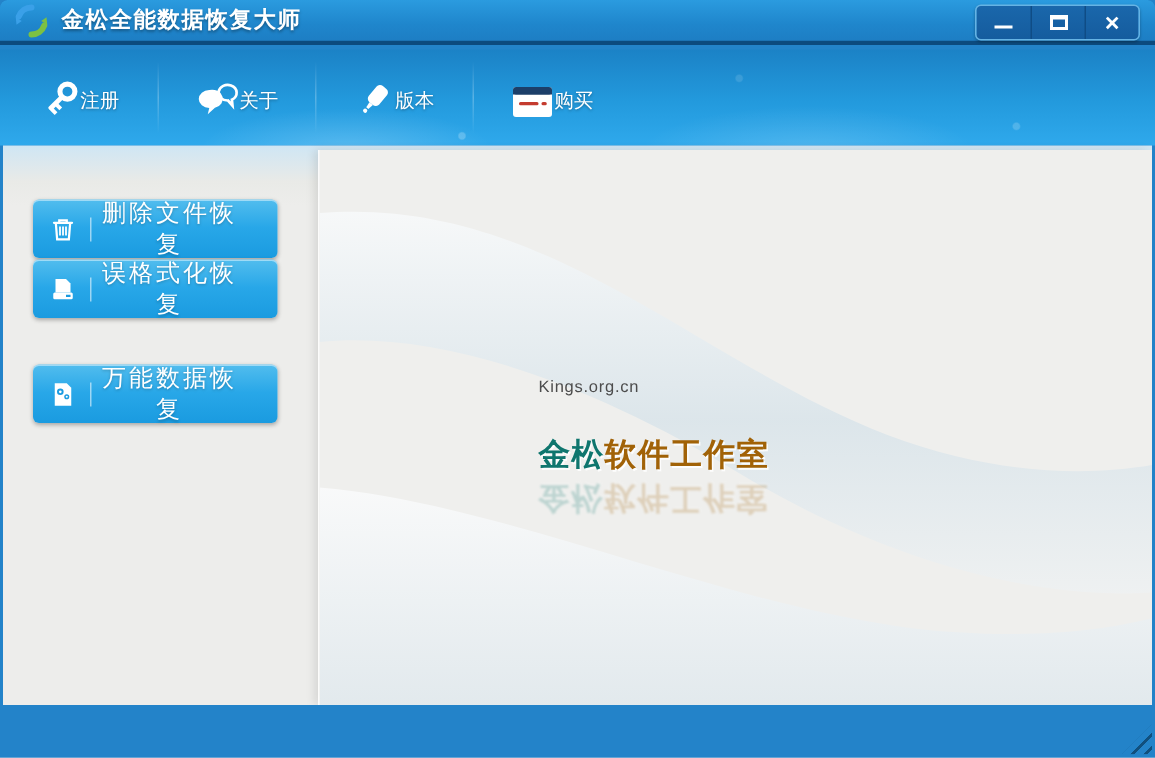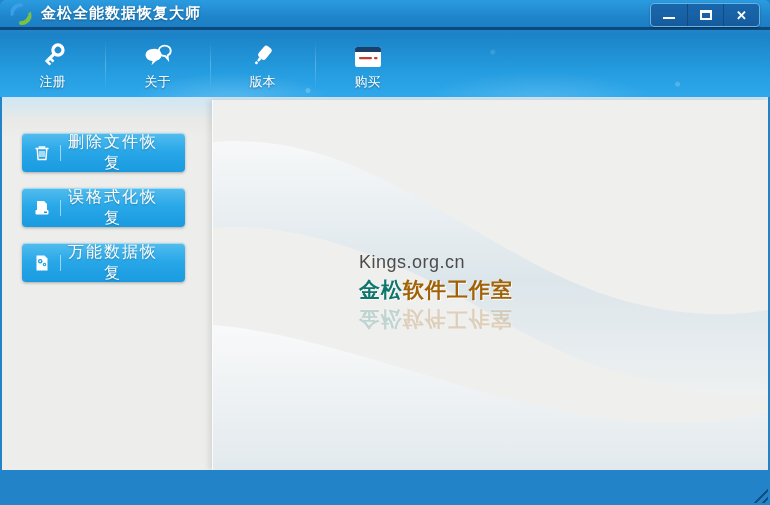--- a/index.html
+++ b/index.html
@@ -40,21 +40,21 @@
       radial-gradient(circle at 88% 80%, rgba(255,255,255,.18) 0 2px, transparent 3px),
       radial-gradient(circle at 40% 90%, rgba(255,255,255,.22) 0 2px, transparent 3px),
       radial-gradient(circle at 64% 30%, rgba(255,255,255,.12) 0 2px, transparent 3px),
       radial-gradient(ellipse 140px 40px at 30% 105%, rgba(255,255,255,.20), transparent 70%),
       radial-gradient(ellipse 160px 45px at 70% 108%, rgba(255,255,255,.16), transparent 70%),
       linear-gradient(#1b82c6, #239add 55%, #2fa9ec);
     display:flex;
   }
   .tb-item {
     width:105px; height:100%; border:none; background:transparent; cursor:pointer;
-    display:flex; flex-direction:column; align-items:center; justify-content:center;
+    display:flex; flex-direction:row; align-items:center; justify-content:center;
     color:#fff; position:relative;
   }
   .tb-item + .tb-item::before {
     content:""; position:absolute; left:0; top:8px; bottom:8px; width:1px;
     background:linear-gradient(rgba(255,255,255,0), rgba(255,255,255,.25), rgba(255,255,255,0));
   }
   .tb-icon { height:30px; display:flex; align-items:flex-end; justify-content:center; }
   .tb-label { font-size:13px; margin-top:4px; text-shadow:0 1px 2px rgba(0,0,0,.35); }
 
   
@@ -81,21 +81,21 @@
   
   .panel {
     position:absolute; left:211px; top:3px; right:0; bottom:0;
     background:#efefed;
     box-shadow:-1px 0 0 rgba(255,255,255,.9), -4px 0 6px rgba(0,0,0,.10);
     overflow:hidden;
   }
   .wave { position:absolute; left:0; top:0; width:100%; height:100%; }
 
   .watermark { position:absolute; left:146px; top:152px; }
-  .wm-url { font-size:18px; color:#4c4c4c; letter-spacing:.5px; margin-bottom:3px; }
+  .wm-url { font-size:11px; color:#4c4c4c; letter-spacing:.5px; margin-bottom:25px; }
   .wm-brand { font-size:21px; font-weight:bold; letter-spacing:1px; white-space:nowrap;
               text-shadow:1px 1px 0 rgba(255,255,255,.85); }
   .wm-gold { color:#0f766e; }
   .wm-blue { color:#a16207; }
   .wm-reflect { transform:scaleY(-1); opacity:.22; filter:blur(.6px); margin-top:1px; }
 
   
   .bottombar { position:absolute; left:0; right:0; bottom:0; height:35px; background:#2383c9; }
   .grip {
     position:absolute; right:2px; bottom:2px; width:20px; height:20px;
@@ -193,21 +193,21 @@
           <path d="M3 4.5 h12" stroke-linecap="round"></path>
           <path d="M6.5 4.5 v-1.6 h5 v1.6"></path>
           <path d="M4.2 4.5 l0.9 11 h7.8 l0.9 -11"></path>
           <path d="M7 7 v6 M9 7 v6 M11 7 v6" stroke-width="1.2"></path>
         </svg>
       </span>
       <span class="ssep"></span>
       <span class="slabel">删除文件恢复</span>
     </button>
 
-    <button class="side-btn" style="top:91px">
+    <button class="side-btn" style="top:76px">
       <span class="sicon">
         <svg viewBox="0 0 18 18" width="18" height="18">
           <path d="M4 2 h7 l3 3 v6 h-10 z" fill="#fff"></path>
           <rect x="2.5" y="11" width="13" height="4.5" rx="1" fill="#fff"></rect>
           <rect x="11" y="12.5" width="3" height="1.5" fill="#1a9be0"></rect>
         </svg>
       </span>
       <span class="ssep"></span>
       <span class="slabel">误格式化恢复</span>
     </button>

